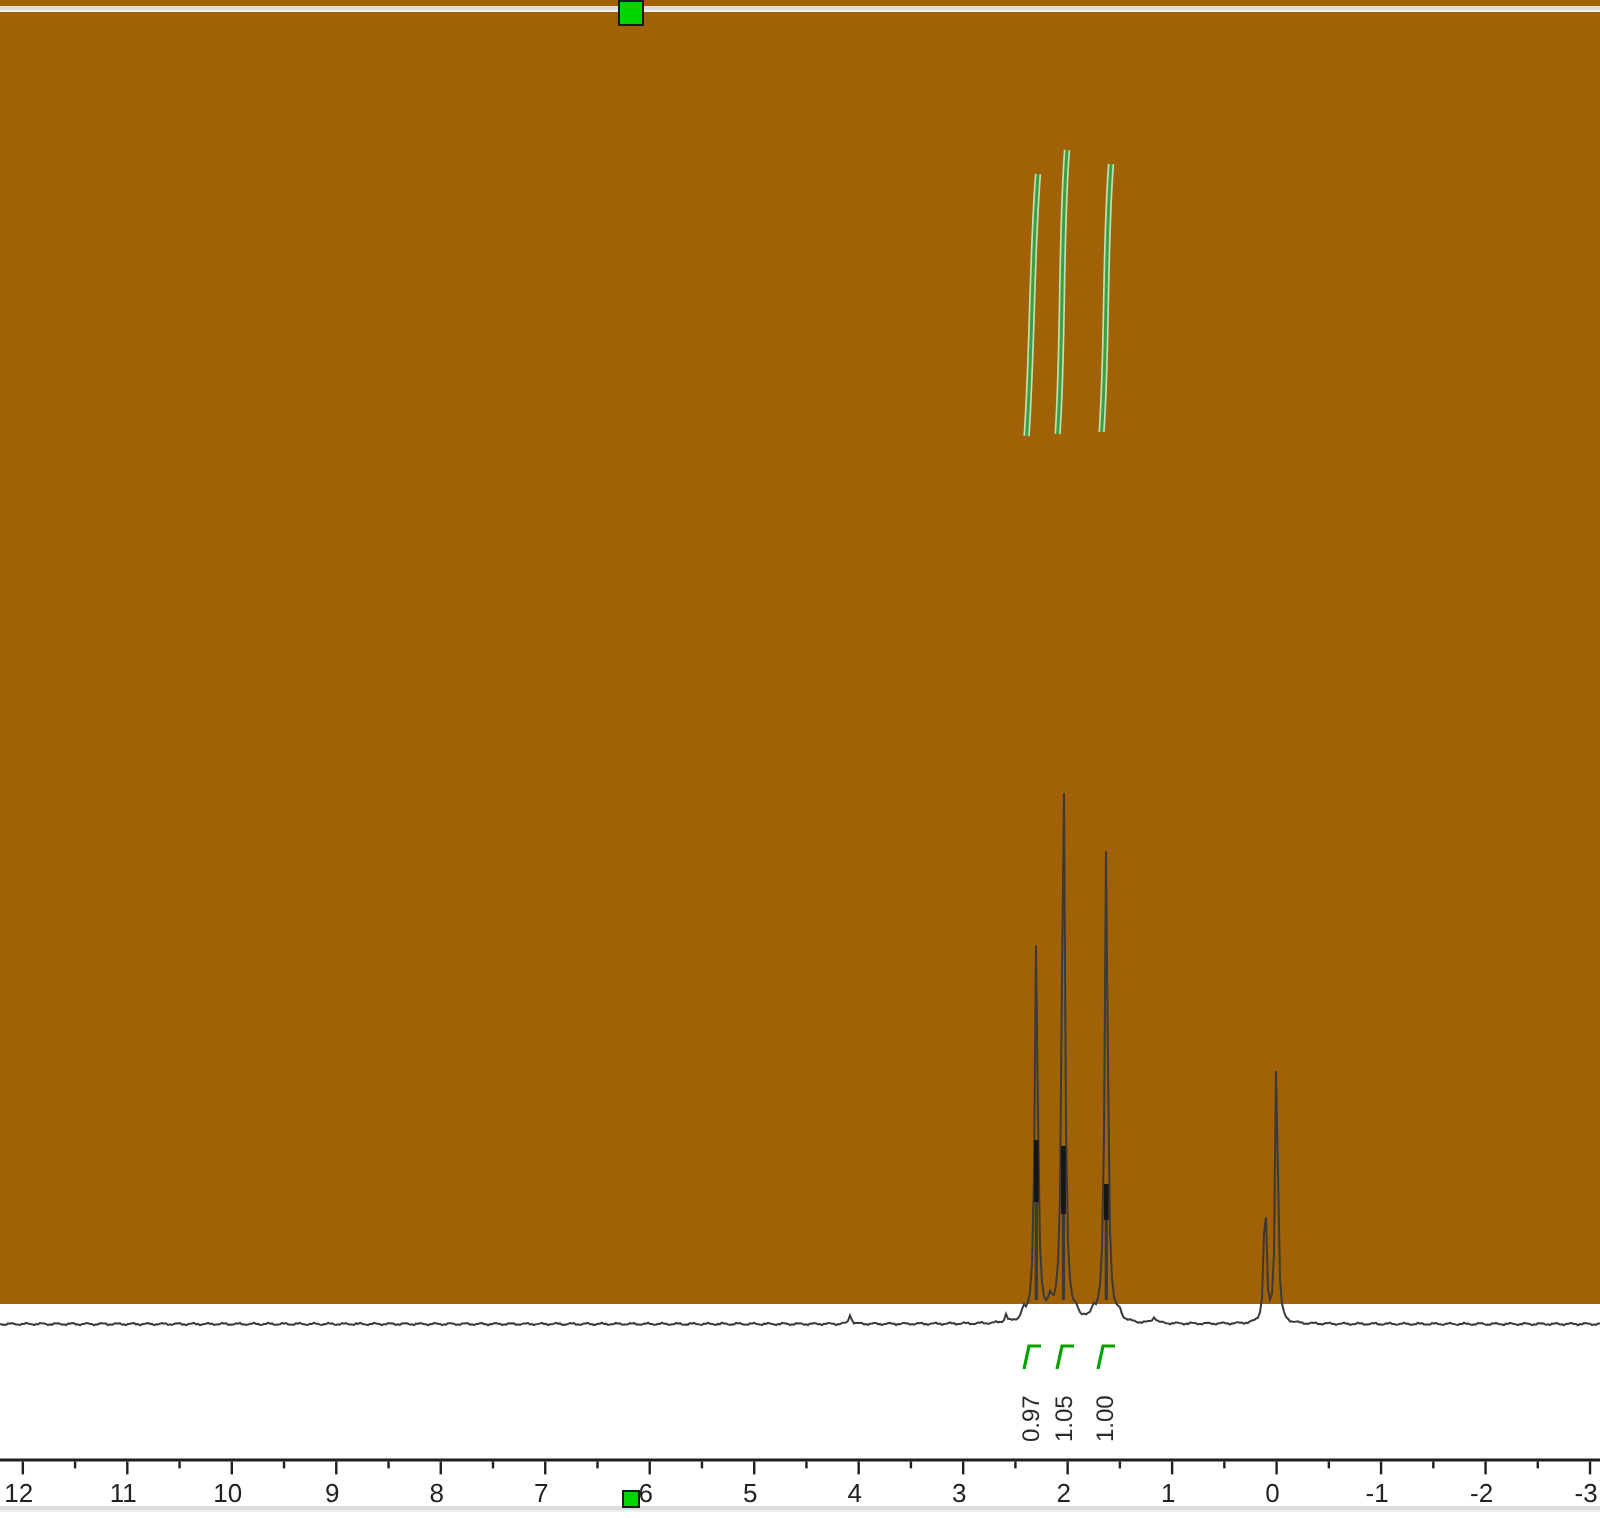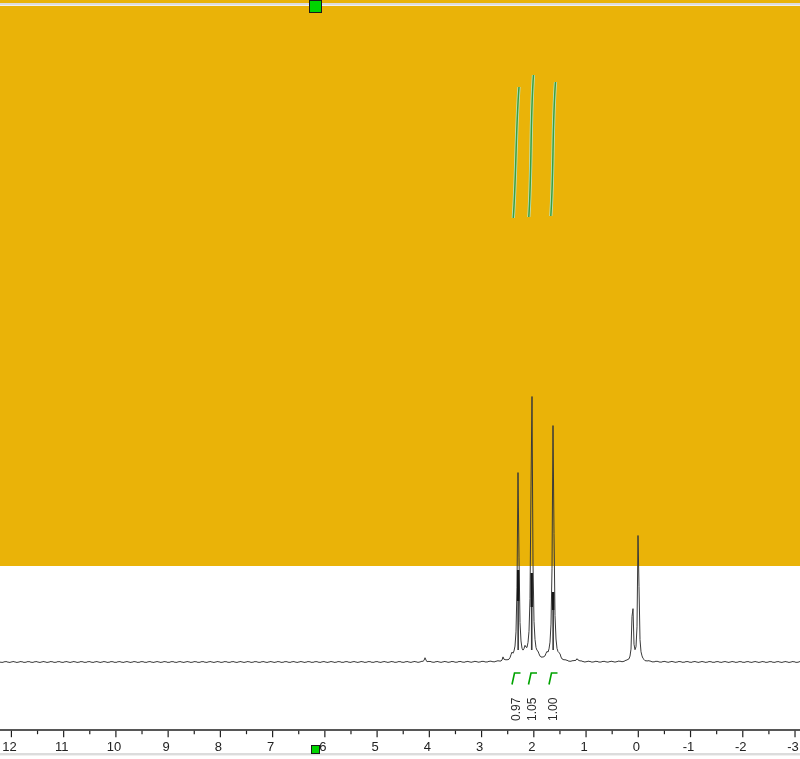--- a/index.html
+++ b/index.html
@@ -1,17 +1,17 @@
 <!DOCTYPE html>
 <html><head>
 <meta charset="utf-8">
 <style>
   html,body{margin:0;padding:0;background:#ffffff;width:800px;height:759px;overflow:hidden;
     font-family:"Liberation Sans",sans-serif;}
-  .page{position:relative;width:800px;height:566px;background:#eab308;}
+  .page{position:relative;width:800px;height:652px;background:#a16207;}
   .frame-line{position:absolute;left:0;width:800px;height:2px;background:#dcdcdc;box-shadow:0 1px 0 #f0f0f0;}
   .frame-line.top{top:3px;}
   .frame-line.bottom{top:753px;}
   .handle{position:absolute;border:1px solid #1a1a1a;box-sizing:border-box;}
   .handle.top{left:309px;top:0px;width:13px;height:13px;}
   .handle.bottom{left:311px;top:745px;width:9px;height:9px;}
   svg{position:absolute;left:0;top:0;}
   text{font-family:"Liberation Sans",sans-serif;}
 </style>
 </head>

